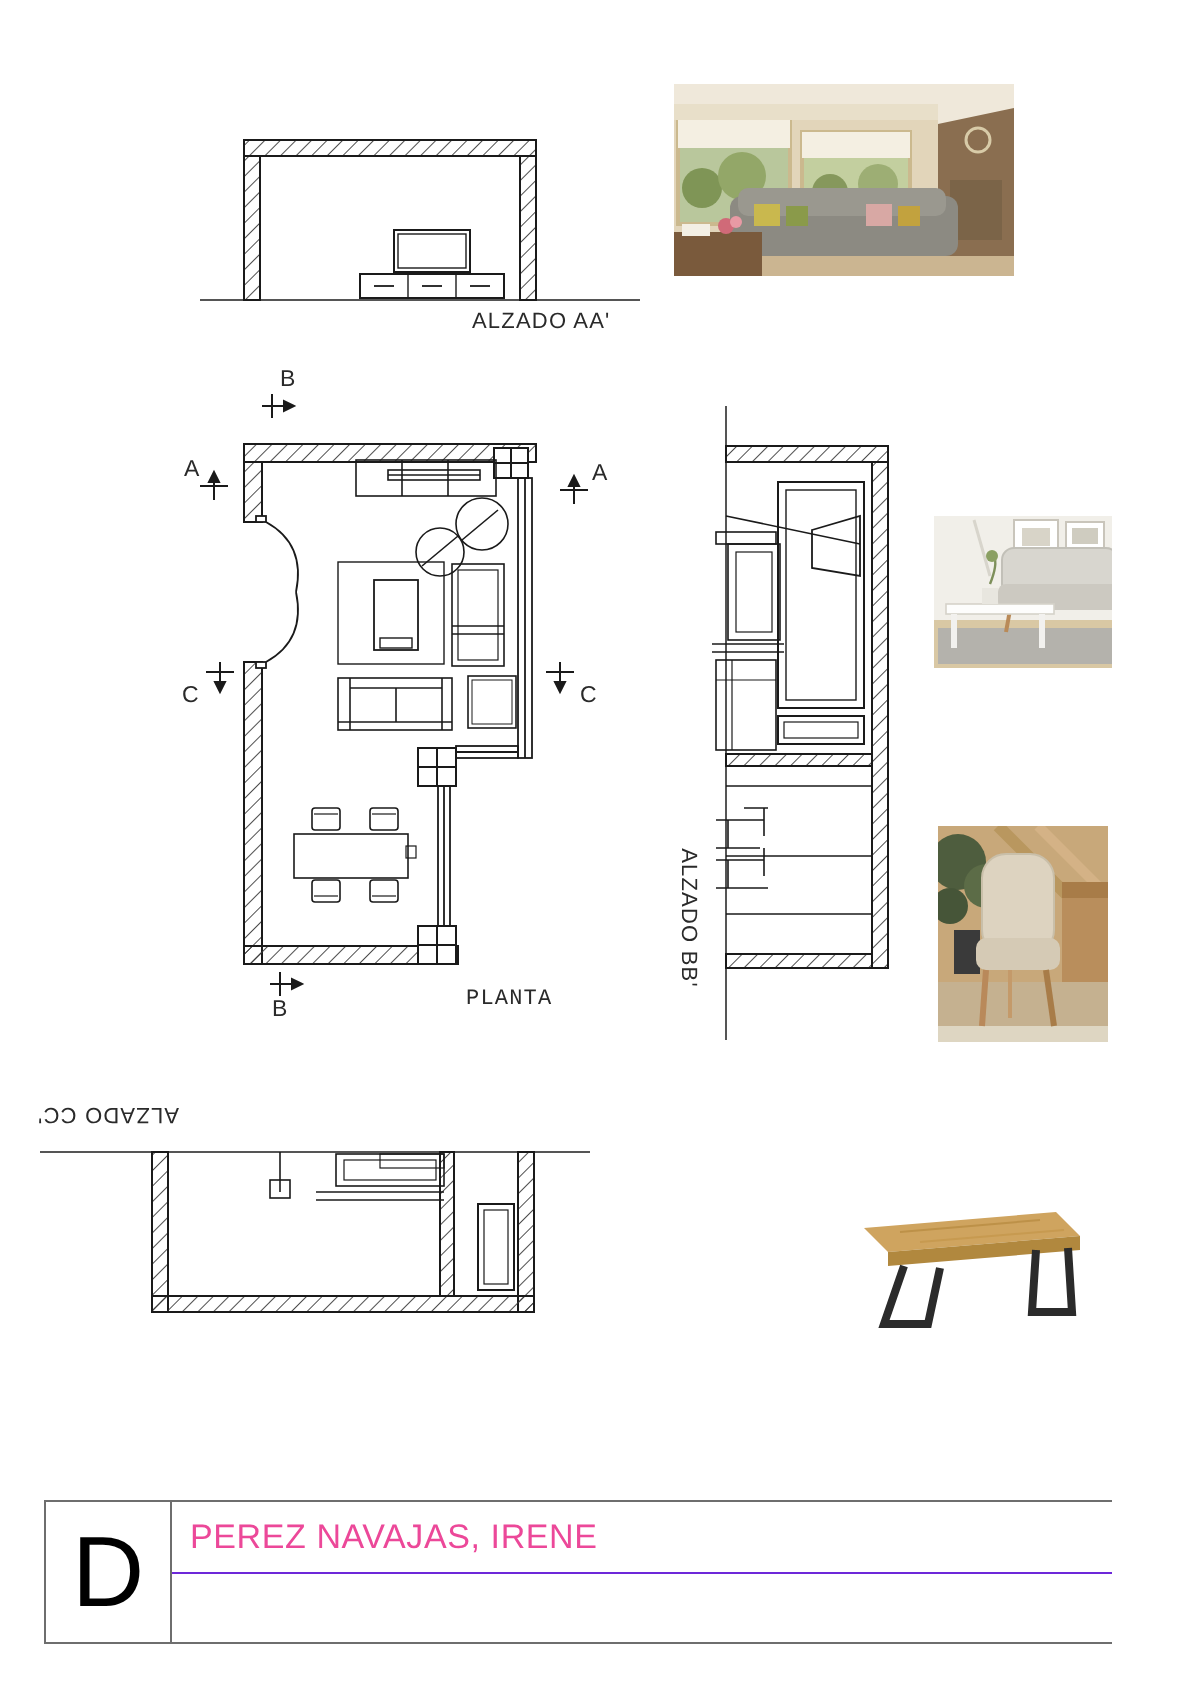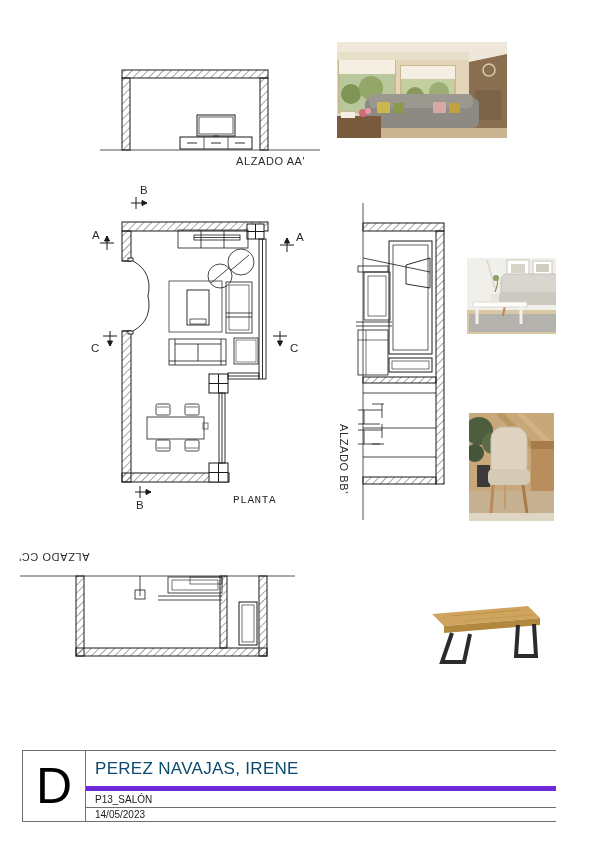--- a/index.html
+++ b/index.html
@@ -11,22 +11,22 @@
   .cad-label{position:absolute;font-size:11px;letter-spacing:0.6px;color:#2a2a2a;white-space:nowrap;}
   .marker-letter{position:absolute;font-size:11.5px;color:#2a2a2a;}
   .label-bb{left:279px;top:453px;width:130px;text-align:center;transform:rotate(90deg);transform-origin:center;}
   .label-cc{left:16px;top:551px;width:76px;text-align:center;transform:rotate(180deg);transform-origin:center;}
   
   #titleblock{position:absolute;left:22px;top:750px;width:555px;height:70px;
               border:1px solid #6e6e6e;display:flex;background:#fff;}
   #tb-rev{width:62px;border-right:1px solid #6e6e6e;display:flex;align-items:center;justify-content:center;
           font-size:50px;line-height:1;color:#000;}
   #tb-right{flex:1;display:flex;flex-direction:column;}
-  #tb-name{height:35px;border-bottom:5px solid #6d28d9;display:flex;align-items:center;padding-left:9px;
-           font-size:17px;letter-spacing:0.3px;color:#0c4a6e;}
+  #tb-name{height:35px;border-bottom:1px solid #6d28d9;display:flex;align-items:center;padding-left:9px;
+           font-size:17px;letter-spacing:0.3px;color:#ec4899;}
   #tb-project{height:16px;border-bottom:1px solid #6e6e6e;display:flex;align-items:center;padding-left:9px;font-size:10px;}
   #tb-date{flex:1;display:flex;align-items:center;padding-left:9px;font-size:10px;}
   .photo{position:absolute;overflow:hidden;}
 </style>
 </head>
 <body>
 
 <div id="sheet">
 
   <svg class="abs" style="left:0;top:0;" width="600" height="848" viewBox="0 0 600 848">
@@ -337,18 +337,16 @@
       <path d="M98,27 L96,58 H116 L114,26" fill="none" stroke="#2b2b2b" stroke-width="4"></path>
     </svg>
   </div>
 
   <div id="titleblock">
     <div id="tb-rev">
       <span>D</span>
     </div>
     <div id="tb-right">
       <div id="tb-name">PEREZ NAVAJAS, IRENE</div>
-      <div id="tb-project">P13_SALÓN</div>
-      <div id="tb-date">14/05/2023</div>
     </div>
   </div>
 
 </div>
 
 </body></html>

